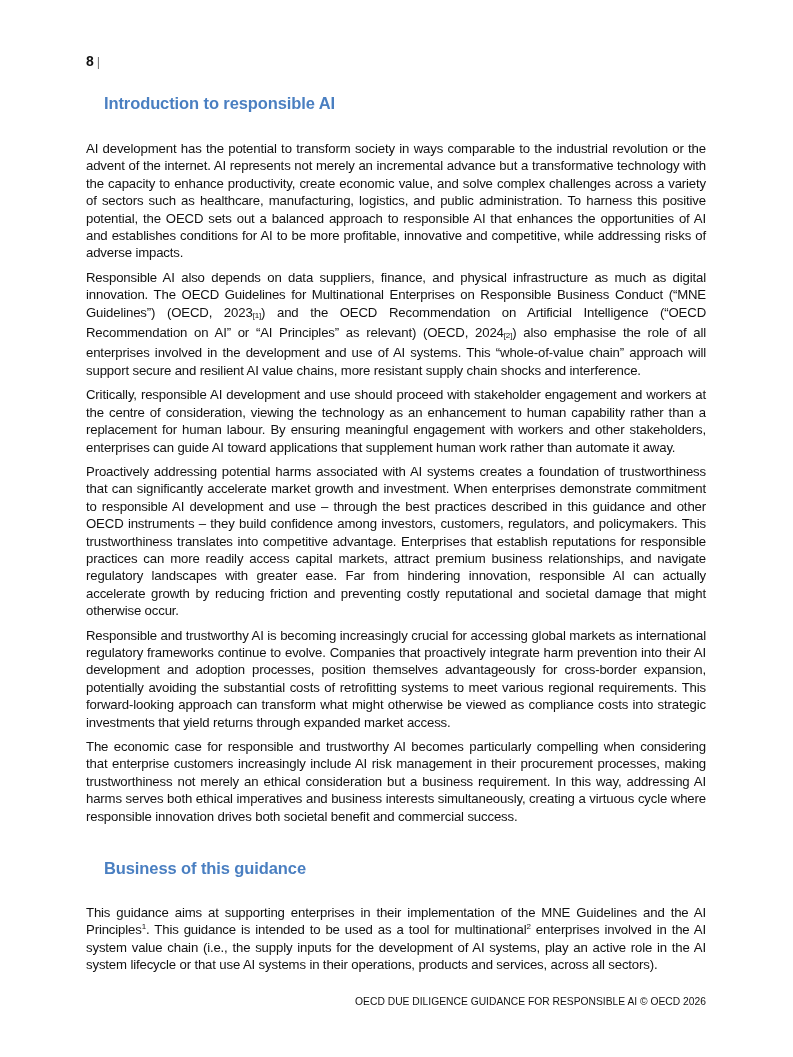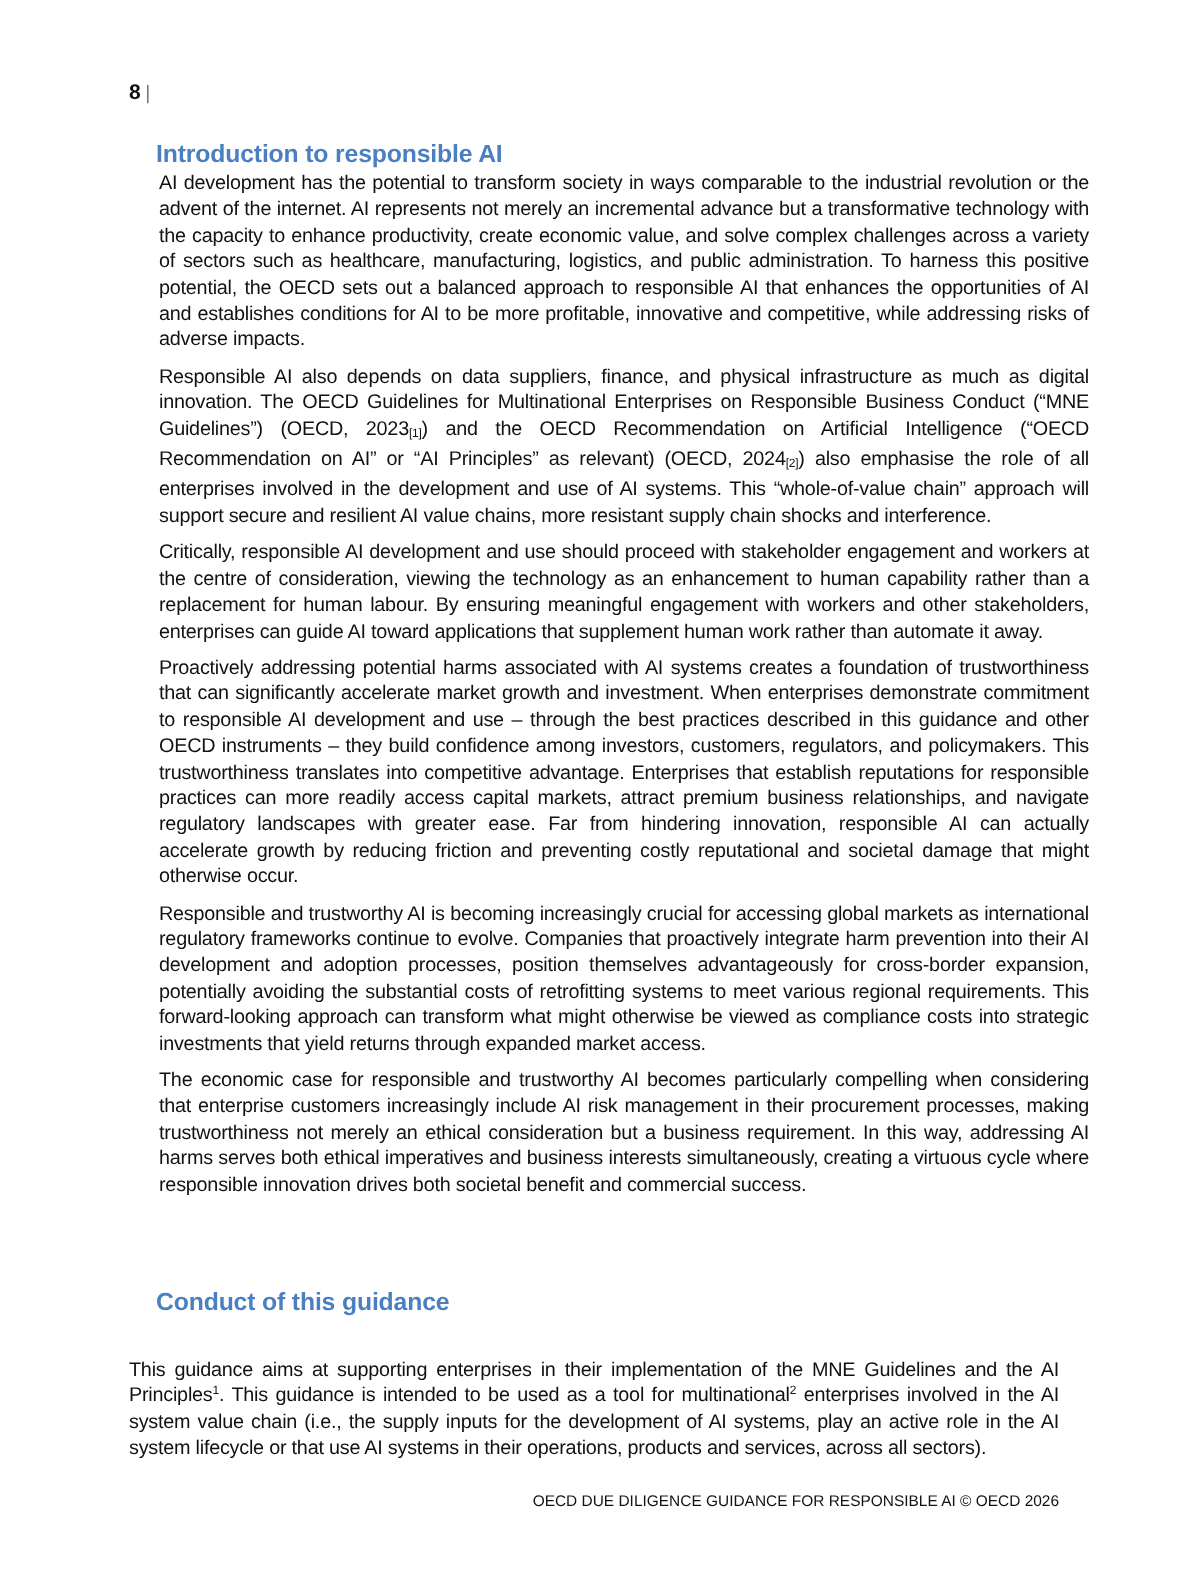--- a/index.html
+++ b/index.html
@@ -5,21 +5,21 @@
   html, body { margin: 0; padding: 0; background: #ffffff; }
   body { width: 793px; height: 1057px; position: relative; overflow: hidden;
          font-family: "Liberation Sans", sans-serif; color: #111111; }
   .page-num { position: absolute; left: 86px; top: 53px; font-size: 14px; font-weight: bold; }
   .page-num .sep { font-weight: normal; color: #777; margin-left: 3px; font-size: 13px; }
   h2 { position: absolute; left: 102px; margin: 2px; font-size: 16.5px; font-weight: bold; color: #4a7fc1; letter-spacing: -0.1px; }
   .h-intro { top: 92px; }
   .h-purpose { top: 857px; }
   .block { position: absolute; left: 86px; width: 620px; }
   .block p { margin: 0 0 7px 0; font-size: 13.2px; line-height: 17.4px; text-align: justify; letter-spacing: -0.15px; }
-  .intro-block { top: 113px; margin-left: 20px; }
+  .intro-block { top: 140px; }
   .purpose-block { top: 904px; }
   sub.ref { font-size: 8px; vertical-align: -1px; }
   sup.fn { font-size: 8px; vertical-align: 5px; line-height: 0; }
   .footer { position: absolute; right: 87px; top: 996px; font-size: 10.3px; color: #111; letter-spacing: 0px; }
 </style>
 </head>
 <body>
 
 <div class="page-num"><span>8</span><span class="sep">|</span></div>
 
@@ -27,19 +27,19 @@
 
 <div class="block intro-block">
   <p>AI development has the potential to transform society in ways comparable to the industrial revolution or the advent of the internet. AI represents not merely an incremental advance but a transformative technology with the capacity to enhance productivity, create economic value, and solve complex challenges across a variety of sectors such as healthcare, manufacturing, logistics, and public administration. To harness this positive potential, the OECD sets out a balanced approach to responsible AI that enhances the opportunities of AI and establishes conditions for AI to be more profitable, innovative and competitive, while addressing risks of adverse impacts.</p>
   <p><span>Responsible AI also depends on data suppliers, finance, and physical infrastructure as much as digital innovation. The OECD Guidelines for Multinational Enterprises on Responsible Business Conduct (“MNE Guidelines”) (OECD, 2023</span><sub class="ref">[1]</sub><span>) and the OECD Recommendation on Artificial Intelligence (“OECD Recommendation on AI” or “AI Principles” as relevant) (OECD, 2024</span><sub class="ref">[2]</sub><span>) also emphasise the role of all enterprises involved in the development and use of AI systems. This “whole-of-value chain” approach will support secure and resilient AI value chains, more resistant supply chain shocks and interference.</span></p>
   <p>Critically, responsible AI development and use should proceed with stakeholder engagement and workers at the centre of consideration, viewing the technology as an enhancement to human capability rather than a replacement for human labour. By ensuring meaningful engagement with workers and other stakeholders, enterprises can guide AI toward applications that supplement human work rather than automate it away.</p>
   <p>Proactively addressing potential harms associated with AI systems creates a foundation of trustworthiness that can significantly accelerate market growth and investment. When enterprises demonstrate commitment to responsible AI development and use – through the best practices described in this guidance and other OECD instruments – they build confidence among investors, customers, regulators, and policymakers. This trustworthiness translates into competitive advantage. Enterprises that establish reputations for responsible practices can more readily access capital markets, attract premium business relationships, and navigate regulatory landscapes with greater ease. Far from hindering innovation, responsible AI can actually accelerate growth by reducing friction and preventing costly reputational and societal damage that might otherwise occur.</p>
   <p>Responsible and trustworthy AI is becoming increasingly crucial for accessing global markets as international regulatory frameworks continue to evolve. Companies that proactively integrate harm prevention into their AI development and adoption processes, position themselves advantageously for cross-border expansion, potentially avoiding the substantial costs of retrofitting systems to meet various regional requirements. This forward-looking approach can transform what might otherwise be viewed as compliance costs into strategic investments that yield returns through expanded market access.</p>
   <p>The economic case for responsible and trustworthy AI becomes particularly compelling when considering that enterprise customers increasingly include AI risk management in their procurement processes, making trustworthiness not merely an ethical consideration but a business requirement. In this way, addressing AI harms serves both ethical imperatives and business interests simultaneously, creating a virtuous cycle where responsible innovation drives both societal benefit and commercial success.</p>
 </div>
 
-<h2 class="h-purpose">Conduct of this guidance</h2>
+<h2 class="h-purpose">Business of this guidance</h2>
 
 <div class="block purpose-block">
   <p><span>This guidance aims at supporting enterprises in their implementation of the MNE Guidelines and the AI Principles</span><sup class="fn">1</sup><span>. This guidance is intended to be used as a tool for multinational</span><sup class="fn">2</sup><span> enterprises involved in the AI system value chain (i.e., the supply inputs for the development of AI systems, play an active role in the AI system lifecycle or that use AI systems in their operations, products and services, across all sectors).</span></p>
 </div>
 
 <div class="footer">OECD DUE DILIGENCE GUIDANCE FOR RESPONSIBLE AI © OECD 2026</div>
 
 </body></html>

